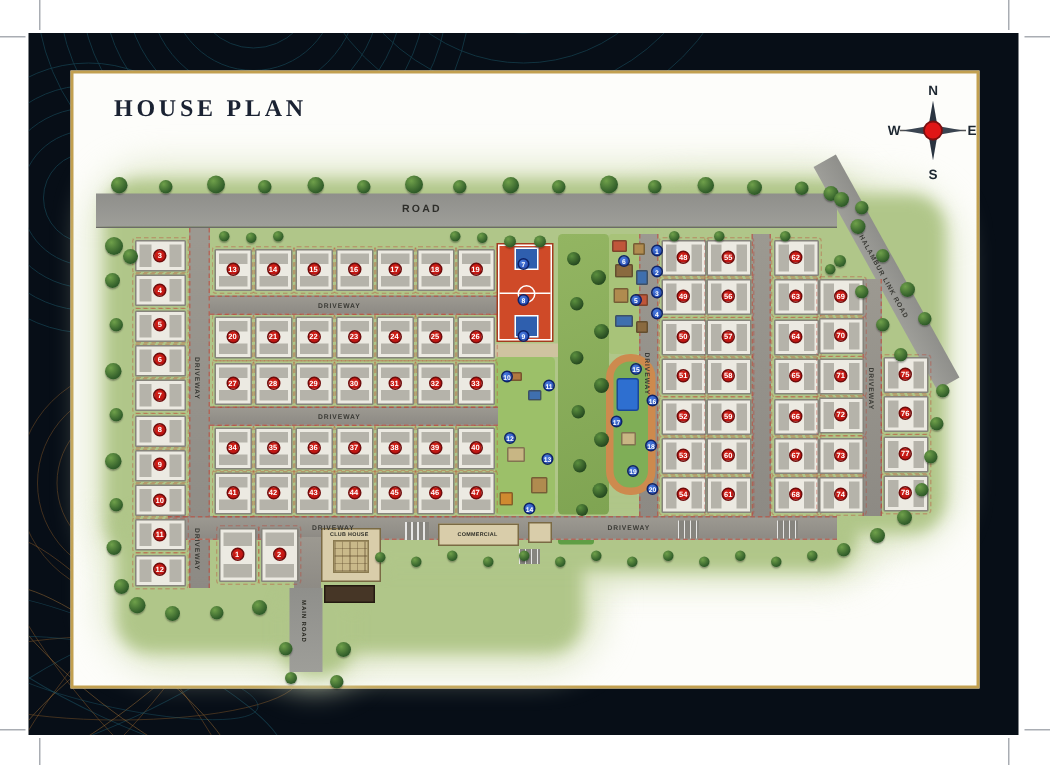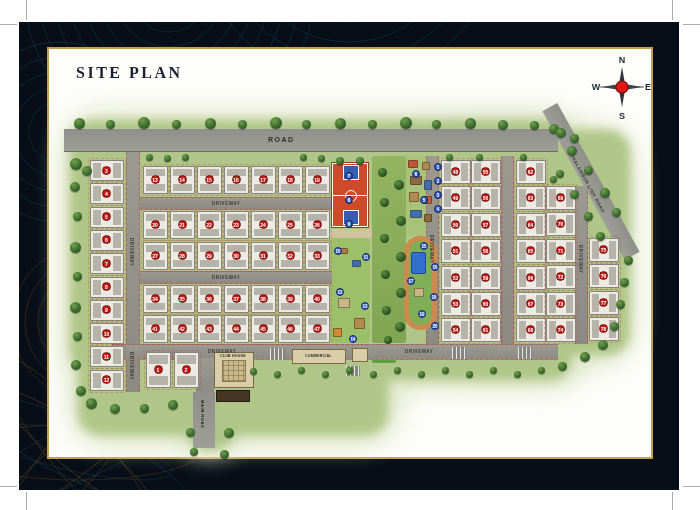--- a/index.html
+++ b/index.html
@@ -111,21 +111,21 @@
       <ellipse cx="60" cy="430" rx="120" ry="28" stroke="#1d5a6b" opacity="0.5" transform="rotate(25 60 430)"></ellipse>
       <ellipse cx="60" cy="430" rx="120" ry="28" stroke="#8a5a28" opacity="0.5" transform="rotate(50 60 430)"></ellipse>
       <ellipse cx="60" cy="430" rx="95" ry="20" stroke="#b07a38" opacity="0.45" transform="rotate(-38 60 430)"></ellipse>
       <ellipse cx="60" cy="430" rx="95" ry="20" stroke="#1d5a6b" opacity="0.45" transform="rotate(12 60 430)"></ellipse>
       <ellipse cx="60" cy="430" rx="95" ry="20" stroke="#b07a38" opacity="0.45" transform="rotate(38 60 430)"></ellipse>
     </g>
   </svg>
 </div>
 
 <div id="card"></div>
-<div id="title">SITE PLAN</div>
+<div id="title">HOUSE PLAN</div>
 
 <svg id="compass" viewBox="-32 -34 64 70">
   <line x1="-22" y1="0" x2="22" y2="0" stroke="#555" stroke-width="1"></line>
   <polygon points="0,-20 3.5,0 0,20 -3.5,0" fill="#2a3440"></polygon>
   <polygon points="-20,0 0,-3.5 20,0 0,3.5" fill="#3a4450"></polygon>
   <circle cx="0" cy="0" r="6" fill="#e01616" stroke="#7d0f0f" stroke-width="1.2"></circle>
   <text x="0" y="-24" text-anchor="middle">N</text>
   <text x="26" y="3" text-anchor="middle">E</text>
   <text x="0" y="32" text-anchor="middle">S</text>
   <text x="-26" y="3" text-anchor="middle">W</text>

